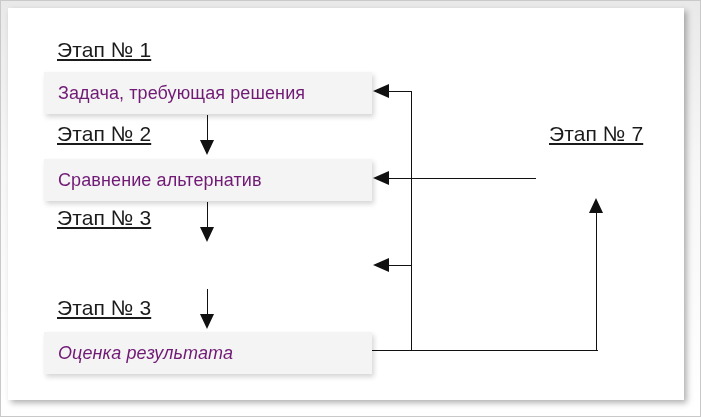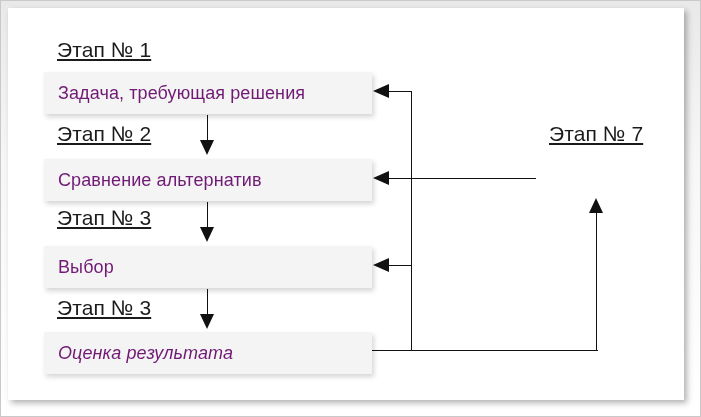--- a/index.html
+++ b/index.html
@@ -115,21 +115,20 @@
 
   <div class="stage-label" style="left:57px; top:122px;">Этап № 2</div>
 
   <div class="proc-box" style="left:44px; top:159px; width:328px; height:42px;text-align:right;">Сравнение альтернатив</div>
 
   <div class="line-v" style="left:207px; top:202px; height:26px;"></div>
   <div class="arrow-down" style="left:200px; top:227px;"></div>
 
   <div class="stage-label" style="left:57px; top:206px;">Этап № 3</div>
 
-  <div class="proc-box" style="left:44px; top:246px; width:328px; height:42px;">Выбор</div>
 
   <div class="line-v" style="left:207px; top:289px; height:26px;"></div>
   <div class="arrow-down" style="left:200px; top:314px;"></div>
 
   <div class="stage-label" style="left:57px; top:296px;">Этап № 3</div>
 
   <div class="proc-box" style="left:44px; top:332px; width:328px; height:42px;font-style:italic;">Оценка результата</div>
 
   <div class="stage-label" style="left:549px; top:122px;">Этап № 7</div>
 

